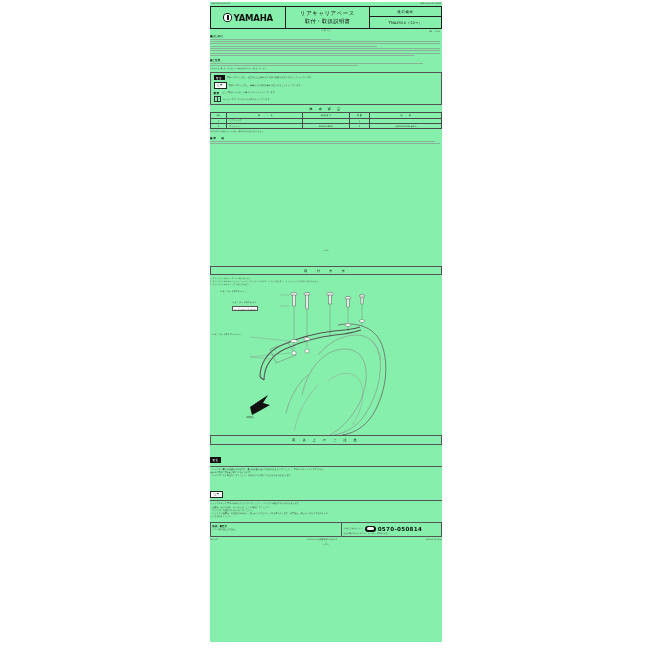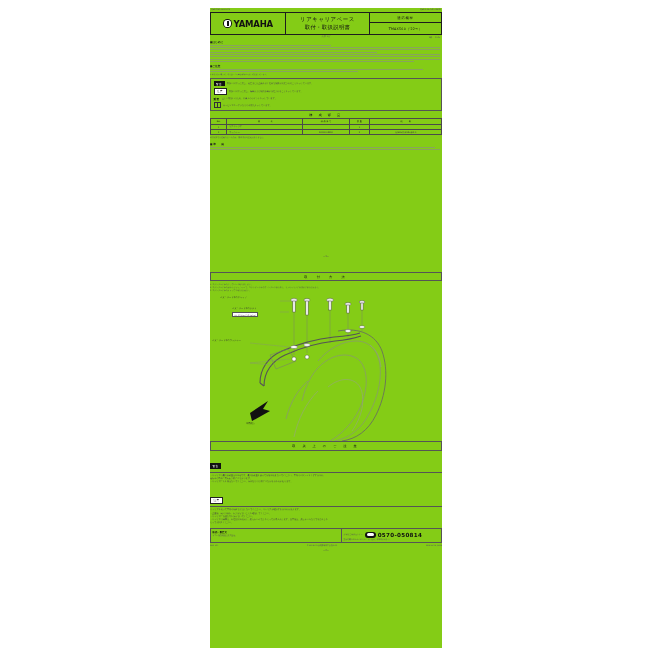--- a/index.html
+++ b/index.html
@@ -1,17 +1,17 @@
 <!DOCTYPE html>
 <html><head>
 <meta charset="utf-8">
 <style>
   html,body{margin:0;padding:0;}
   body{width:650px;height:650px;background:#ffffff;font-family:"DejaVu Sans","Liberation Sans",sans-serif;overflow:hidden;}
-  .page{position:absolute;left:210px;top:8px;width:232px;height:640px;background:#84cc16;}
+  .page{position:absolute;left:210px;top:2px;width:232px;height:640px;background:#86efac;}
   .tiny{font-size:1.7px;line-height:2.5px;letter-spacing:.05px;color:#555;}
   .tiny2{font-size:1.9px;line-height:2.8px;color:#4a4a4a;}
 
   
   .pn-row{display:flex;justify-content:space-between;font-size:2.2px;color:#4a4a4a;padding:0 1px 1px 1px;}
   .titlebar{display:flex;border:.5px solid #1d1d1d;height:21px;}
   .tb-logo{width:74px;border-right:.5px solid #1d1d1d;display:flex;align-items:center;justify-content:center;}
   .tb-mid{flex:1;border-right:.5px solid #1d1d1d;display:flex;flex-direction:column;align-items:center;justify-content:center;}
   .tb-right{width:71px;display:flex;flex-direction:column;}
   .tb-right-top{height:9px;border-bottom:.5px solid #1d1d1d;display:flex;align-items:center;justify-content:center;}

